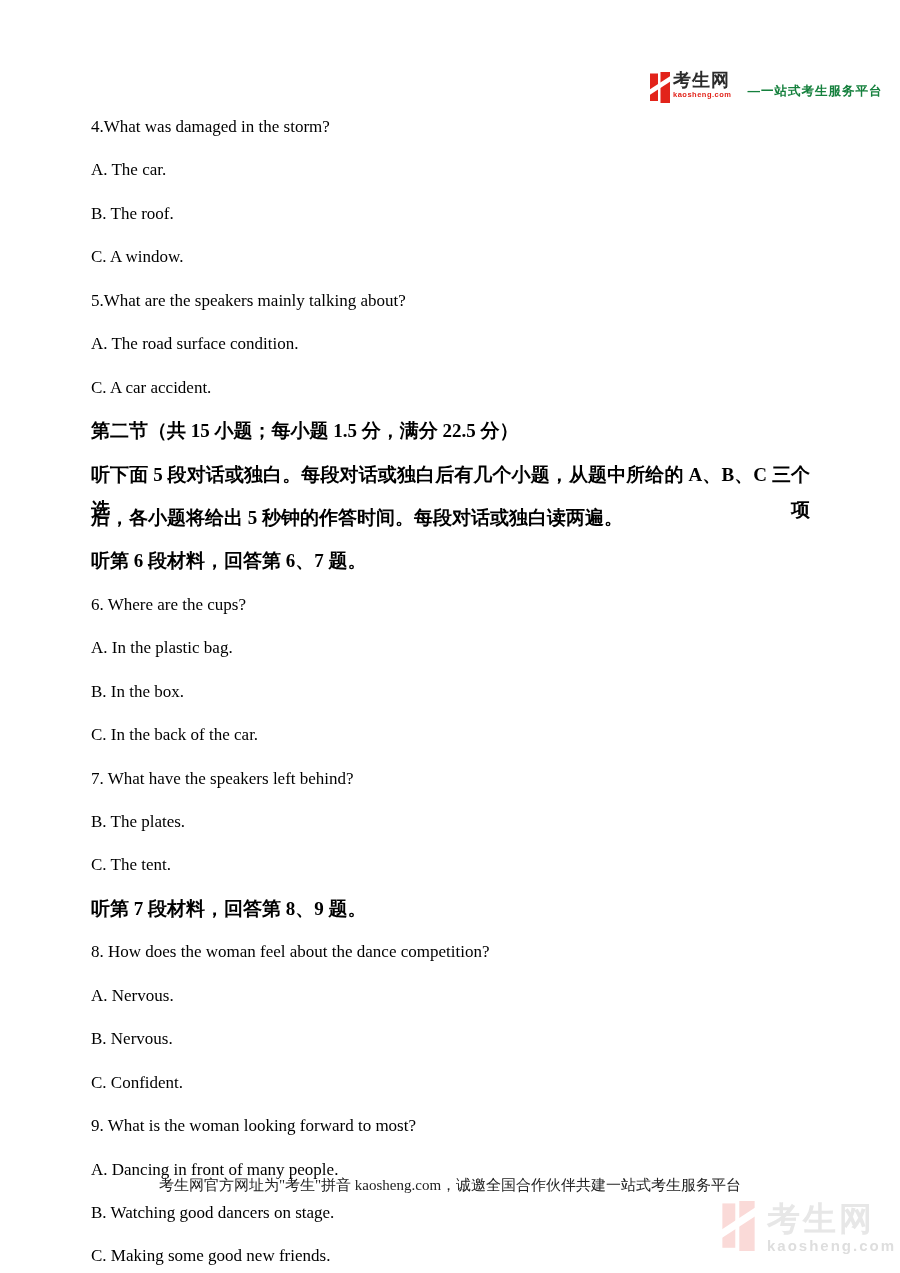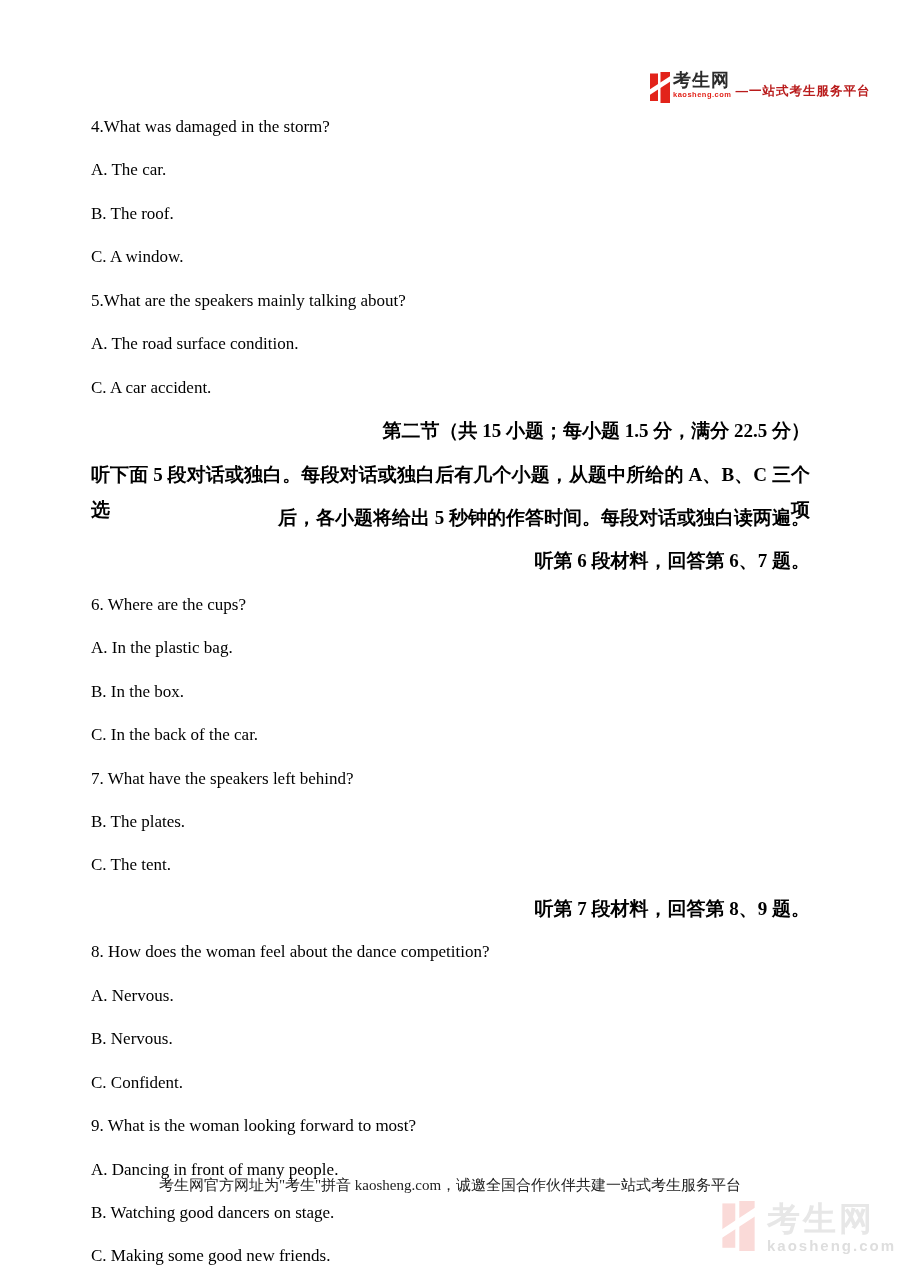--- a/index.html
+++ b/index.html
@@ -30,35 +30,35 @@
     font-weight:bold;font-size:18px;color:#2b2b2b;
     letter-spacing:1px;line-height:20px;
   }
   .logo-domain{
     font-family:"Liberation Sans", sans-serif;
     font-size:7.5px;color:#e2231a;font-weight:bold;
     line-height:9px;letter-spacing:0.5px;
   }
   .logo-tagline{
     font-family:"Liberation Sans", sans-serif;
-    font-weight:bold;font-size:12.5px;color:#b91c1c;
-    margin-left:4px;margin-top:13px;letter-spacing:1px;
+    font-weight:bold;font-size:12.5px;color:#15803d;
+    margin-left:16px;margin-top:13px;letter-spacing:1px;
     white-space:nowrap;
   }
 
   
   .exam-body{
     position:absolute;left:83px;top:101px;width:735px;
   }
   .line{
     margin:8px;height:35.45px;line-height:35.45px;
     font-size:17px;white-space:nowrap;
   }
   .line.zh{
-    font-weight:bold;font-size:19px;white-space:normal;text-align:right;
+    font-weight:bold;font-size:19px;white-space:normal;
   }
   .line.zh-justify{
     font-weight:bold;font-size:19px;white-space:normal;
     text-align:justify;text-align-last:justify;
   }
 
   
   .footer{
     position:absolute;left:0;top:1176px;width:900px;
     text-align:center;font-size:15px;color:#222;

